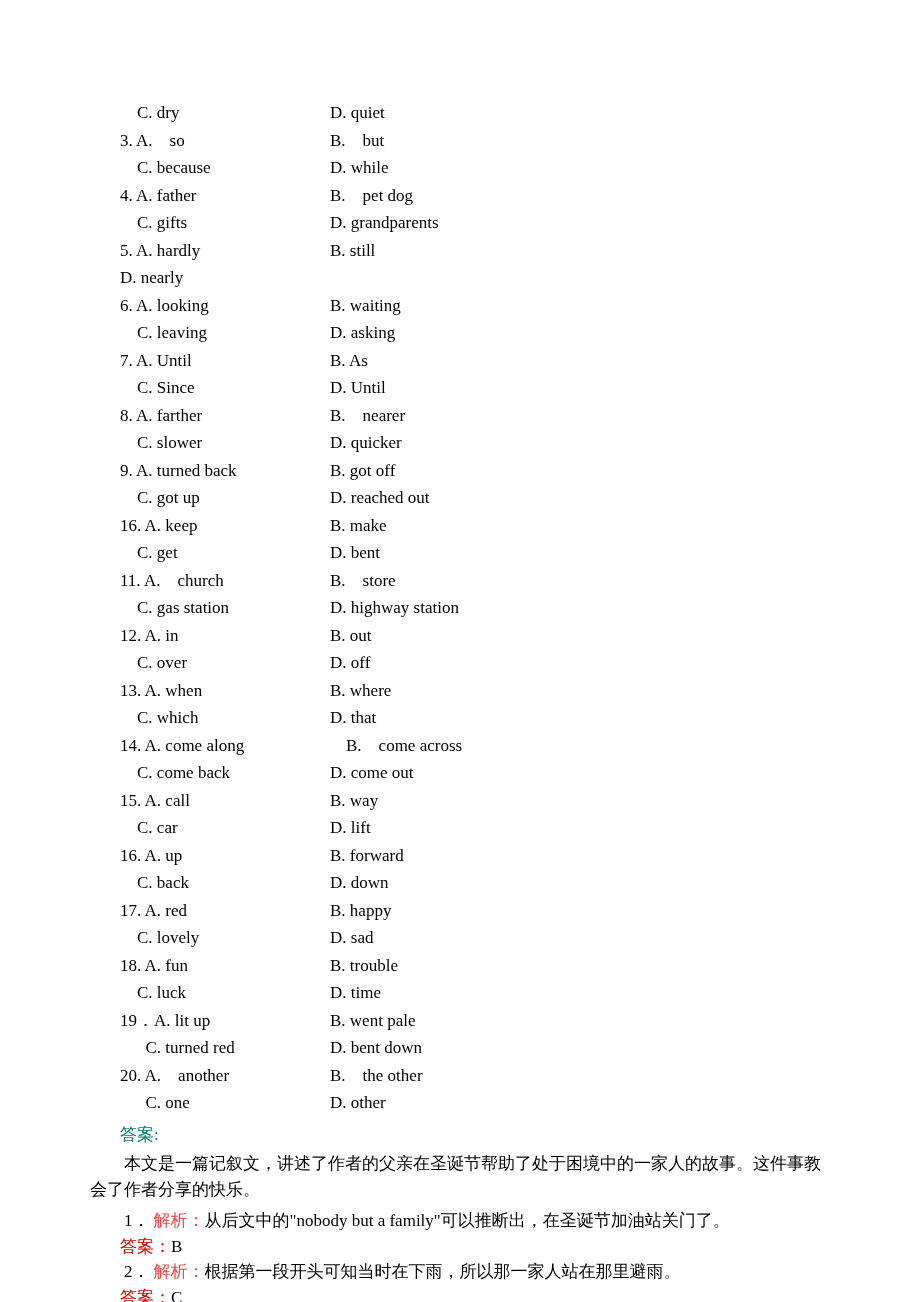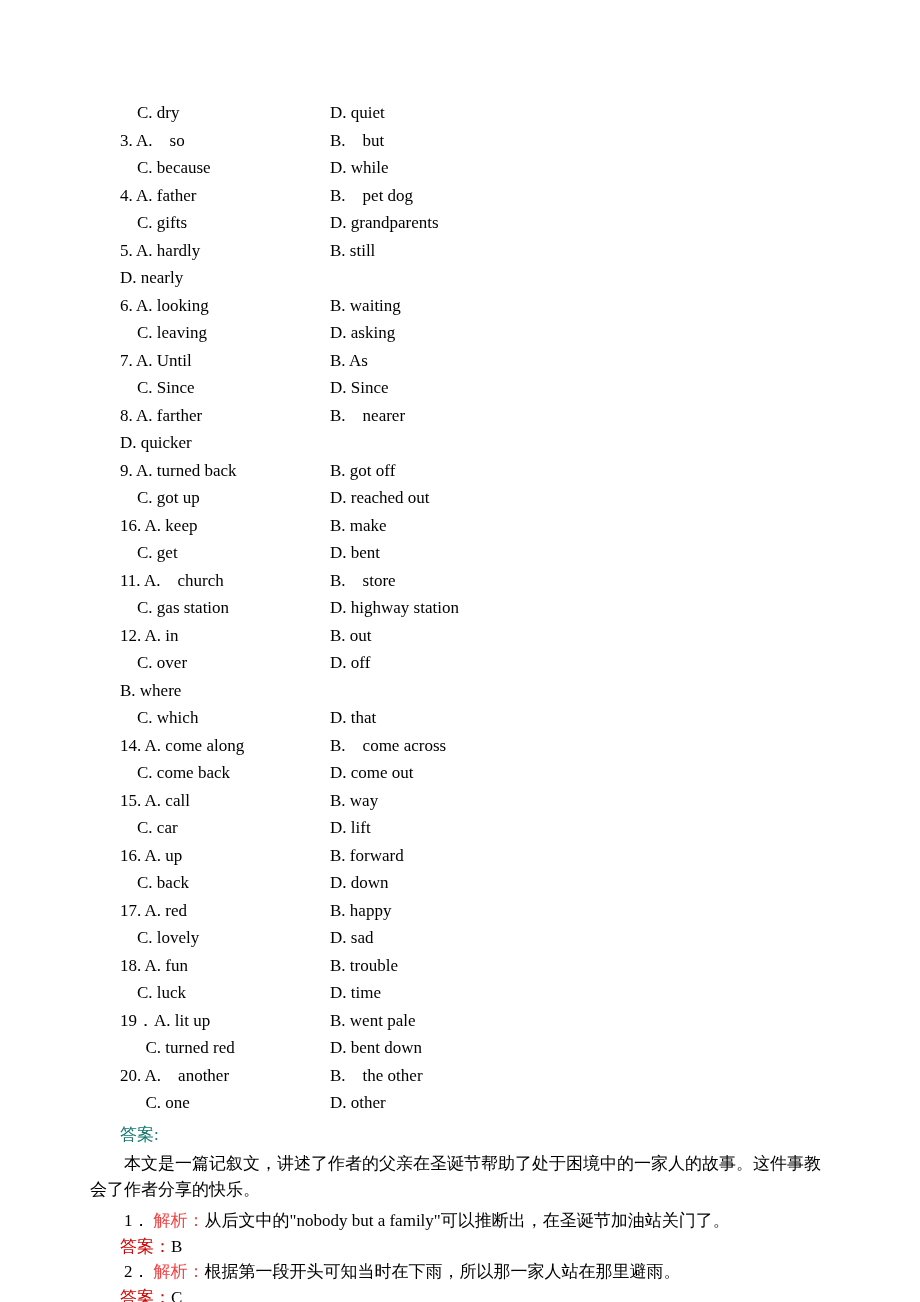--- a/index.html
+++ b/index.html
@@ -98,27 +98,28 @@
       <div class="mc-row">
         <span style="white-space: pre;">    C. leaving</span>
         <span style="white-space: pre;">D. asking</span>
       </div>
       <div class="mc-row">
         <span style="white-space: pre;">7. A. Until</span>
         <span style="white-space: pre;">B. As</span>
       </div>
       <div class="mc-row">
         <span style="white-space: pre;">    C. Since</span>
-        <span style="white-space: pre;">D. Since</span>
+        <span style="white-space: pre;">D. Until</span>
       </div>
       <div class="mc-row">
         <span style="white-space: pre;">8. A. farther</span>
         <span style="white-space: pre;">B.    nearer</span>
       </div>
       <div class="mc-row">
+        <span style="white-space: pre;">    C. slower</span>
         <span style="white-space: pre;">D. quicker</span>
       </div>
       <div class="mc-row">
         <span style="white-space: pre;">9. A. turned back</span>
         <span style="white-space: pre;">B. got off</span>
       </div>
       <div class="mc-row">
         <span style="white-space: pre;">    C. got up</span>
         <span style="white-space: pre;">D. reached out</span>
       </div>
@@ -140,29 +141,30 @@
       </div>
       <div class="mc-row">
         <span style="white-space: pre;">12. A. in</span>
         <span style="white-space: pre;">B. out</span>
       </div>
       <div class="mc-row">
         <span style="white-space: pre;">    C. over</span>
         <span style="white-space: pre;">D. off</span>
       </div>
       <div class="mc-row">
+        <span style="white-space: pre;">13. A. when</span>
         <span style="white-space: pre;">B. where</span>
       </div>
       <div class="mc-row">
         <span style="white-space: pre;">    C. which</span>
         <span style="white-space: pre;">D. that</span>
       </div>
       <div class="mc-row">
         <span style="white-space: pre;">14. A. come along</span>
-        <span style="white-space: pre;">B.    come across</span>
+        <span style="white-space: pre; margin-left: 16px;">B.    come across</span>
       </div>
       <div class="mc-row">
         <span style="white-space: pre;">    C. come back</span>
         <span style="white-space: pre;">D. come out</span>
       </div>
       <div class="mc-row">
         <span style="white-space: pre;">15. A. call</span>
         <span style="white-space: pre;">B. way</span>
       </div>
       <div class="mc-row">

